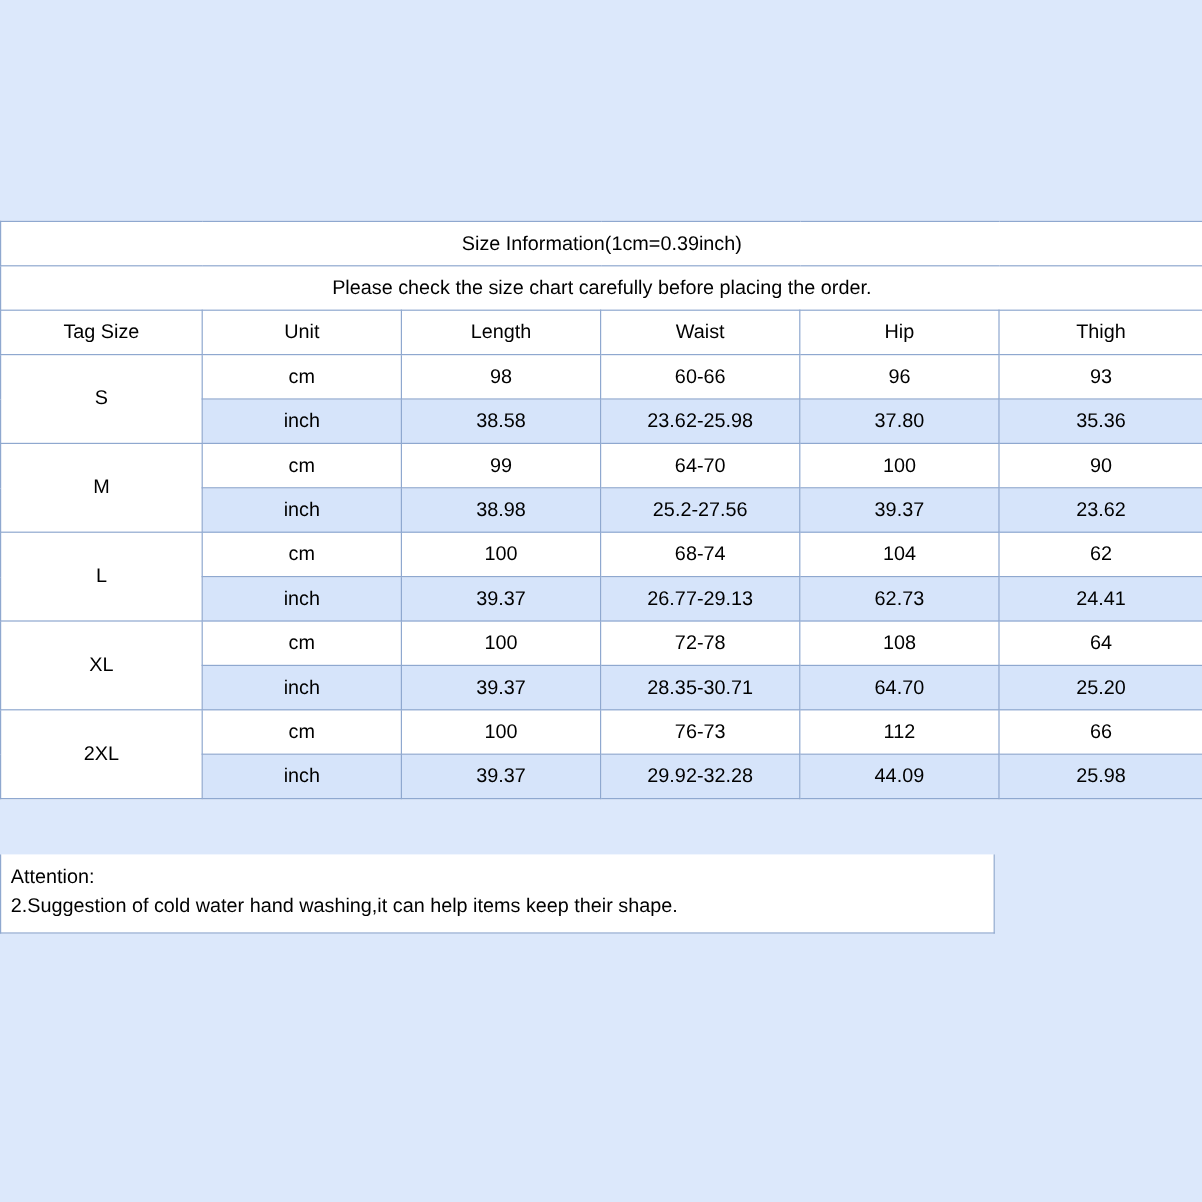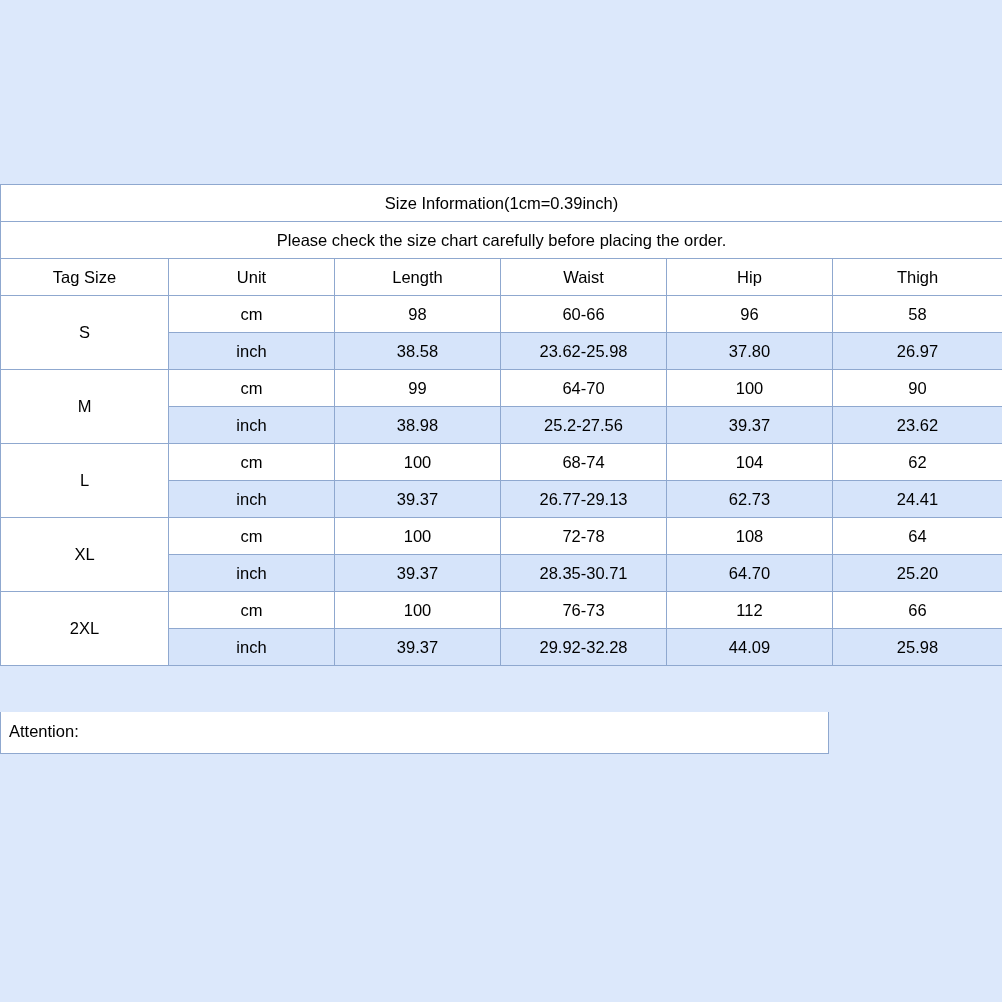--- a/index.html
+++ b/index.html
@@ -119,28 +119,28 @@
           <th>Hip</th>
           <th>Thigh</th>
         </tr>
 
         <tr>
           <td class="tag-cell" rowspan="2">S</td>
           <td>cm</td>
           <td>98</td>
           <td>60-66</td>
           <td>96</td>
-          <td>58</td>
+          <td>93</td>
         </tr>
         <tr class="alt">
           <td>inch</td>
           <td>38.58</td>
           <td>23.62-25.98</td>
           <td>37.80</td>
-          <td>26.97</td>
+          <td>35.36</td>
         </tr>
 
         <tr>
           <td class="tag-cell" rowspan="2">M</td>
           <td>cm</td>
           <td>99</td>
           <td>64-70</td>
           <td>100</td>
           <td>90</td>
         </tr>
@@ -198,14 +198,15 @@
           <td>29.92-32.28</td>
           <td>44.09</td>
           <td>25.98</td>
         </tr>
       </tbody>
     </table>
   </div>
 
   <div class="attention">
     <div class="note-line1">Attention:</div>
+    <div class="note-line3">2.Suggestion of cold water hand washing,it can help items keep their shape.</div>
   </div>
 </div>
 
 </body></html>

